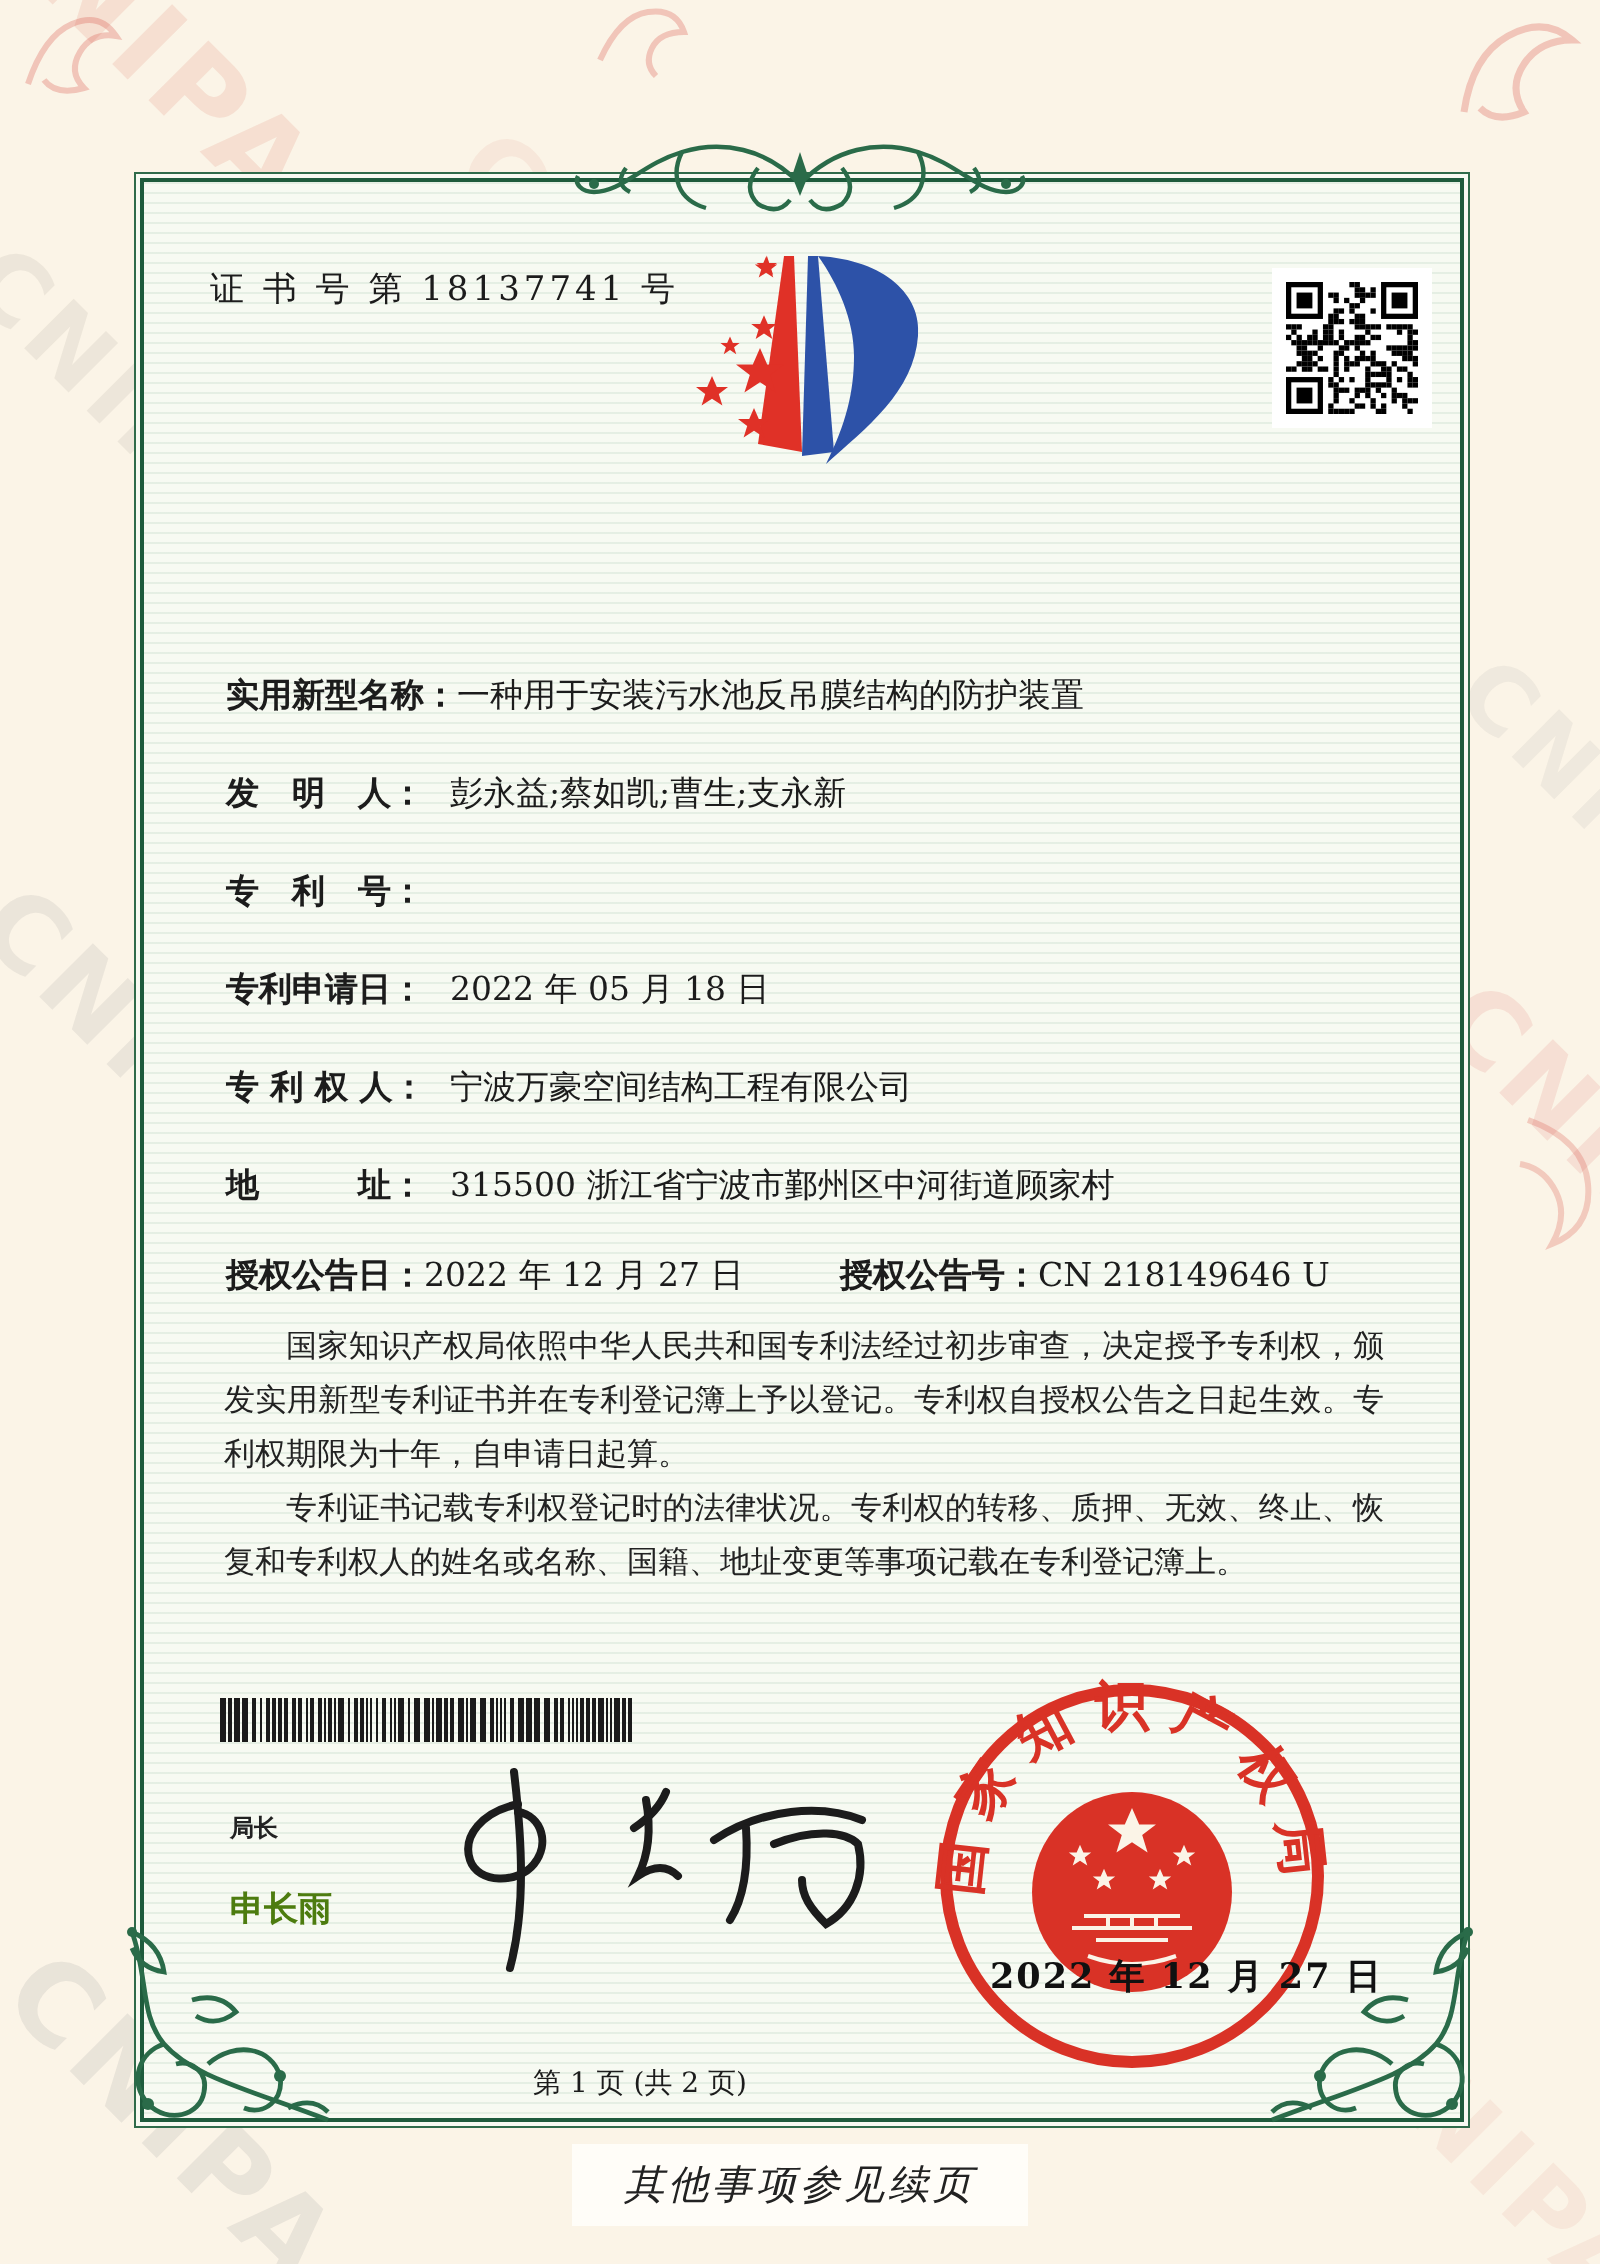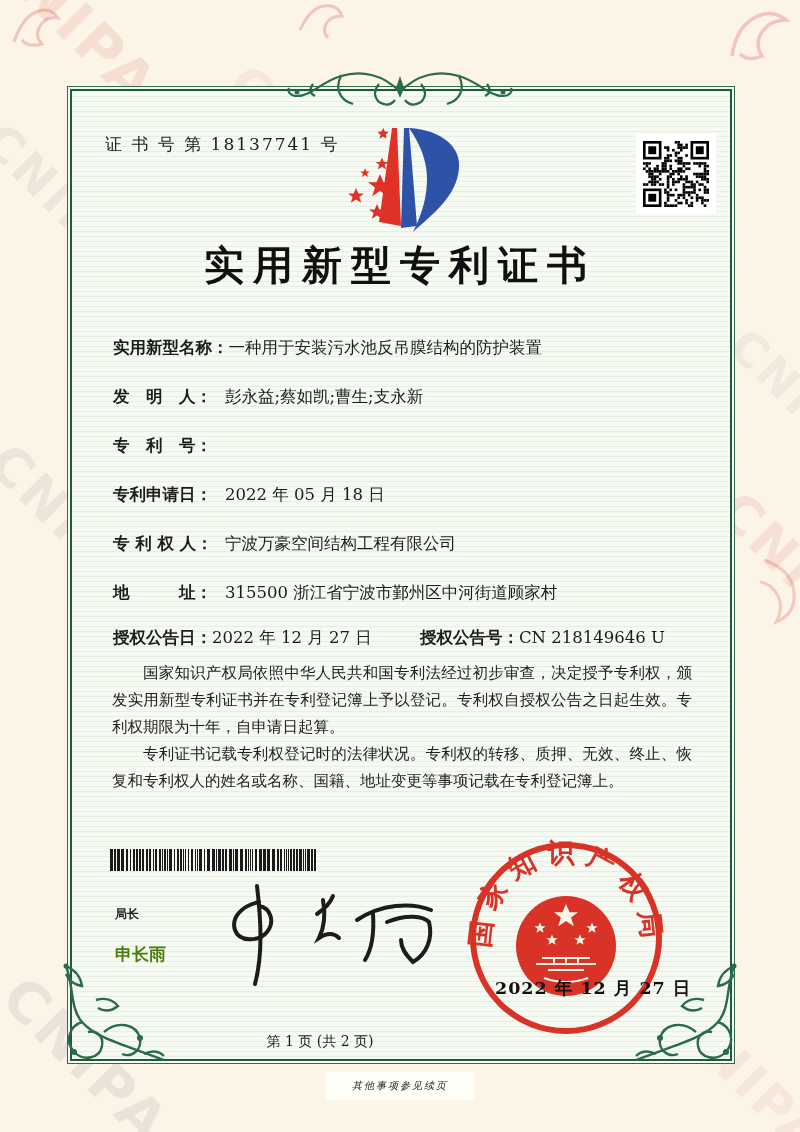--- a/index.html
+++ b/index.html
@@ -51,21 +51,21 @@
   .director{position:absolute;left:115px;top:906px;font-size:12px;font-weight:700;
             font-family:"DejaVu Sans","Liberation Sans",sans-serif;color:#222;}
   .director-name{position:absolute;left:115px;top:943px;font-size:17px;font-weight:700;
             font-family:"DejaVu Sans","Liberation Sans",sans-serif;color:#4d7c0f;}
   .signature{position:absolute;left:205px;top:880px;}
   .seal{position:absolute;left:466px;top:838px;}
   .seal-date{position:absolute;left:495px;top:976px;font-size:17.5px;font-weight:700;
              letter-spacing:1px;color:#111;}
   .page-info{position:absolute;left:0;top:1033px;width:640px;text-align:center;font-size:14px;}
   .footer-note{position:absolute;left:50%;top:1072px;transform:translateX(-50%);
-               background:#fffdf8;padding:7px 26px;font-size:10px;font-style:italic;
+               background:#fffdf8;padding:7px 26px;font-size:20px;font-style:italic;
                letter-spacing:2px;color:#222;}
 </style>
 </head>
 <body>
 
 <div class="page">
 
   <span class="wm wm1">CNIPA</span>
   <span class="wm wm2">CNIPA</span>
   <span class="wm wm3">CNIPA</span>
@@ -387,21 +387,20 @@
         <rect x="2" y="2" width="3" height="3" fill="#000"></rect>
         <rect x="18" y="0" width="7" height="7" fill="#000"></rect>
         <rect x="19" y="1" width="5" height="5" fill="#fff"></rect>
         <rect x="20" y="2" width="3" height="3" fill="#000"></rect>
         <rect x="0" y="18" width="7" height="7" fill="#000"></rect>
         <rect x="1" y="19" width="5" height="5" fill="#fff"></rect>
         <rect x="2" y="20" width="3" height="3" fill="#000"></rect>
       </svg>
   </div>
 
-  <div class="title">实用新型专利证书</div>
 
   <div class="fields">
     <div class="frow">
       <span class="flabel">实用新型名称：</span>
       <span class="fvalue">一种用于安装污水池反吊膜结构的防护装置</span>
     </div>
     <div class="frow">
       <span class="flabel">发　明　人：</span>
       <span class="fvalue">彭永益;蔡如凯;曹生;支永新</span>
     </div>

